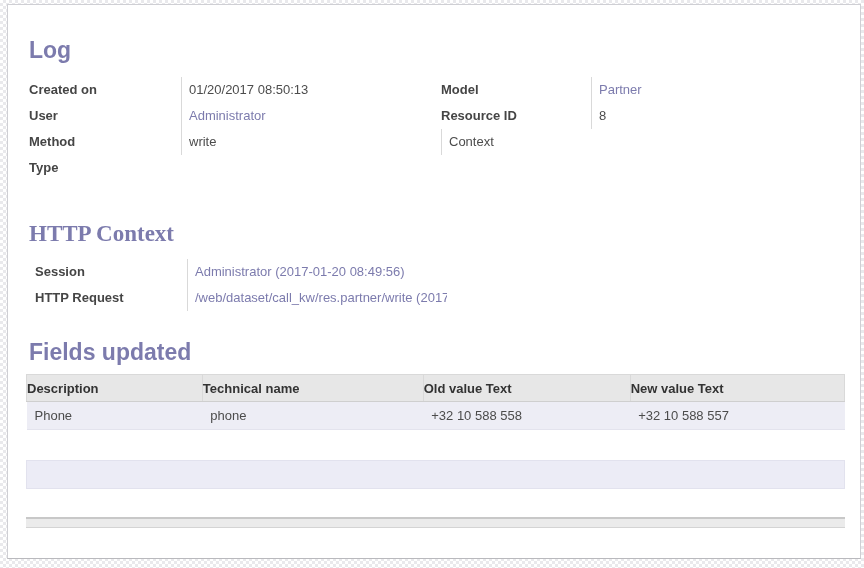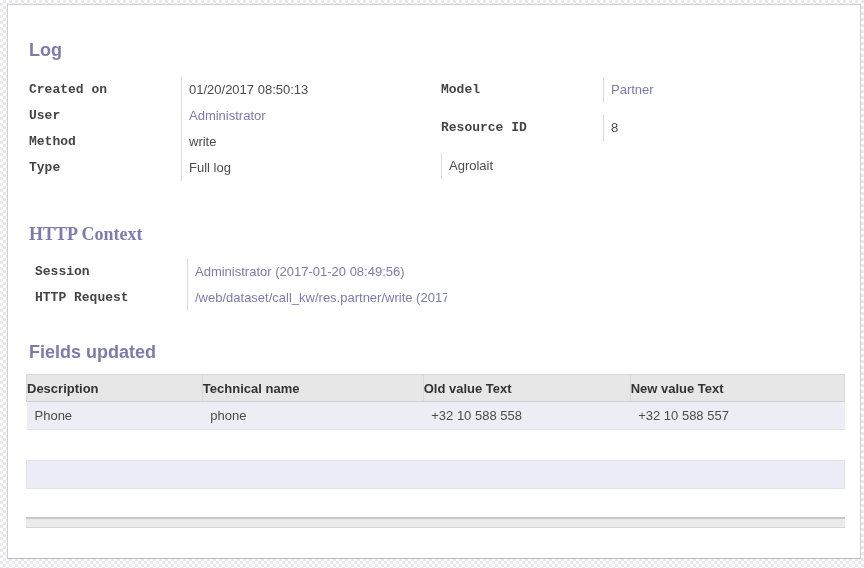--- a/index.html
+++ b/index.html
@@ -10,33 +10,33 @@
     font-size:13px; color:#4c4c4c;
     background:repeating-conic-gradient(#e9e9ec 0% 25%, #ffffff 0% 50%);
     background-size:6px 6px;
   }
   .panel {
     position:absolute; left:7px; top:4px; width:854px; height:555px;
     background:#ffffff; border:1px solid #cfcfd4; border-bottom-color:#b9b9bd;
     padding:0 15px 0 18px; overflow:hidden;
   }
   h2.section-title {
-    margin:0; font-size:18px; font-weight:bold; color:#7c7bad; line-height:22px;
+    margin:0; font-size:23px; font-weight:bold; color:#7c7bad; line-height:22px;
   }
   #log-title    { margin:34px 0 16px 3px; }
   #http-title   { margin:42px 0 14px 3px;font-family:Liberation Serif, serif; }
   #fields-title { margin:30px 0 11px 3px; }
 
   .cols { display:flex; margin-left:3px; }
   .fgroup { display:grid; grid-template-columns:152px 1fr; align-content:start; }
   .fgroup.left  { width:412px; }
-  .fgroup.right { flex:1; grid-template-columns:150px 1fr;gap:12px; }
+  .fgroup.right { flex:1; grid-template-columns:150px 1fr; }
   .flabel {
     font-weight:bold; color:#454545; height:26px; line-height:26px;
-    overflow:hidden; white-space:nowrap;font-family:Liberation Mono, monospace;
+    overflow:hidden; white-space:nowrap;
   }
   .fvalue {
     border-left:1px solid #d9d9d9; padding-left:7px; height:26px; line-height:26px;
     color:#4c4c4c; overflow:hidden; white-space:nowrap;
   }
   .link { color:#7c7bad; cursor:pointer; }
 
   table.list { width:100%; border-collapse:collapse; font-size:13px; table-layout:fixed; }
   table.list th {
     background:#e7e7e7; border:1px solid #d9d9d9; border-bottom-color:#cfcfcf;
@@ -66,28 +66,27 @@
 
   <div class="cols">
     <div class="fgroup left">
       <div class="flabel">Created on</div>
       <div class="fvalue">01/20/2017 08:50:13</div>
       <div class="flabel">User</div>
       <div class="fvalue link">Administrator</div>
       <div class="flabel">Method</div>
       <div class="fvalue">write</div>
       <div class="flabel">Type</div>
-      <div class="fvalue">Full log</div>
     </div>
     <div class="fgroup right">
       <div class="flabel">Model</div>
       <div class="fvalue link">Partner</div>
       <div class="flabel">Resource ID</div>
       <div class="fvalue">8</div>
-      <div class="fvalue">Agrolait</div>
+      <div class="fvalue">Context</div>
     </div>
   </div>
 
   <h2 class="section-title" id="http-title">HTTP Context</h2>
 
   <div class="fgroup left" style="margin-left:9px;">
     <div class="flabel">Session</div>
     <div class="fvalue link">Administrator (2017-01-20 08:49:56)</div>
     <div class="flabel">HTTP Request</div>
     <div class="fvalue link">/web/dataset/call_kw/res.partner/write (2017-01-20 08:50:13)</div>

